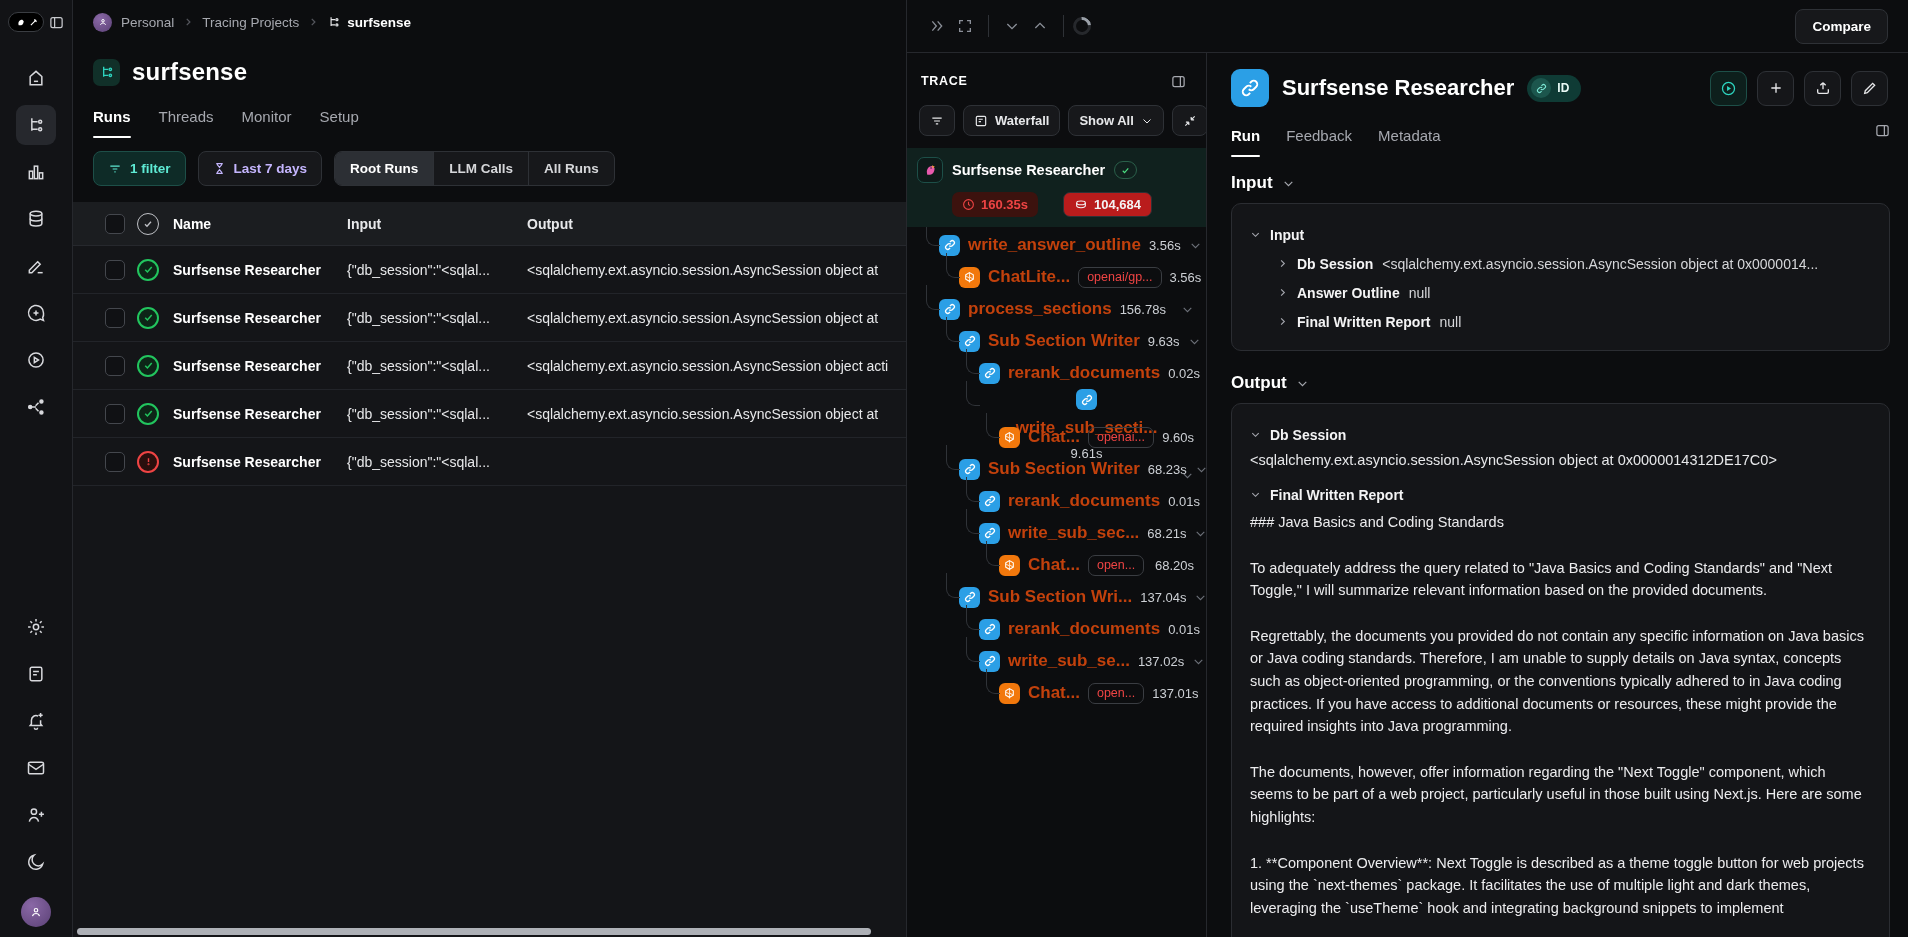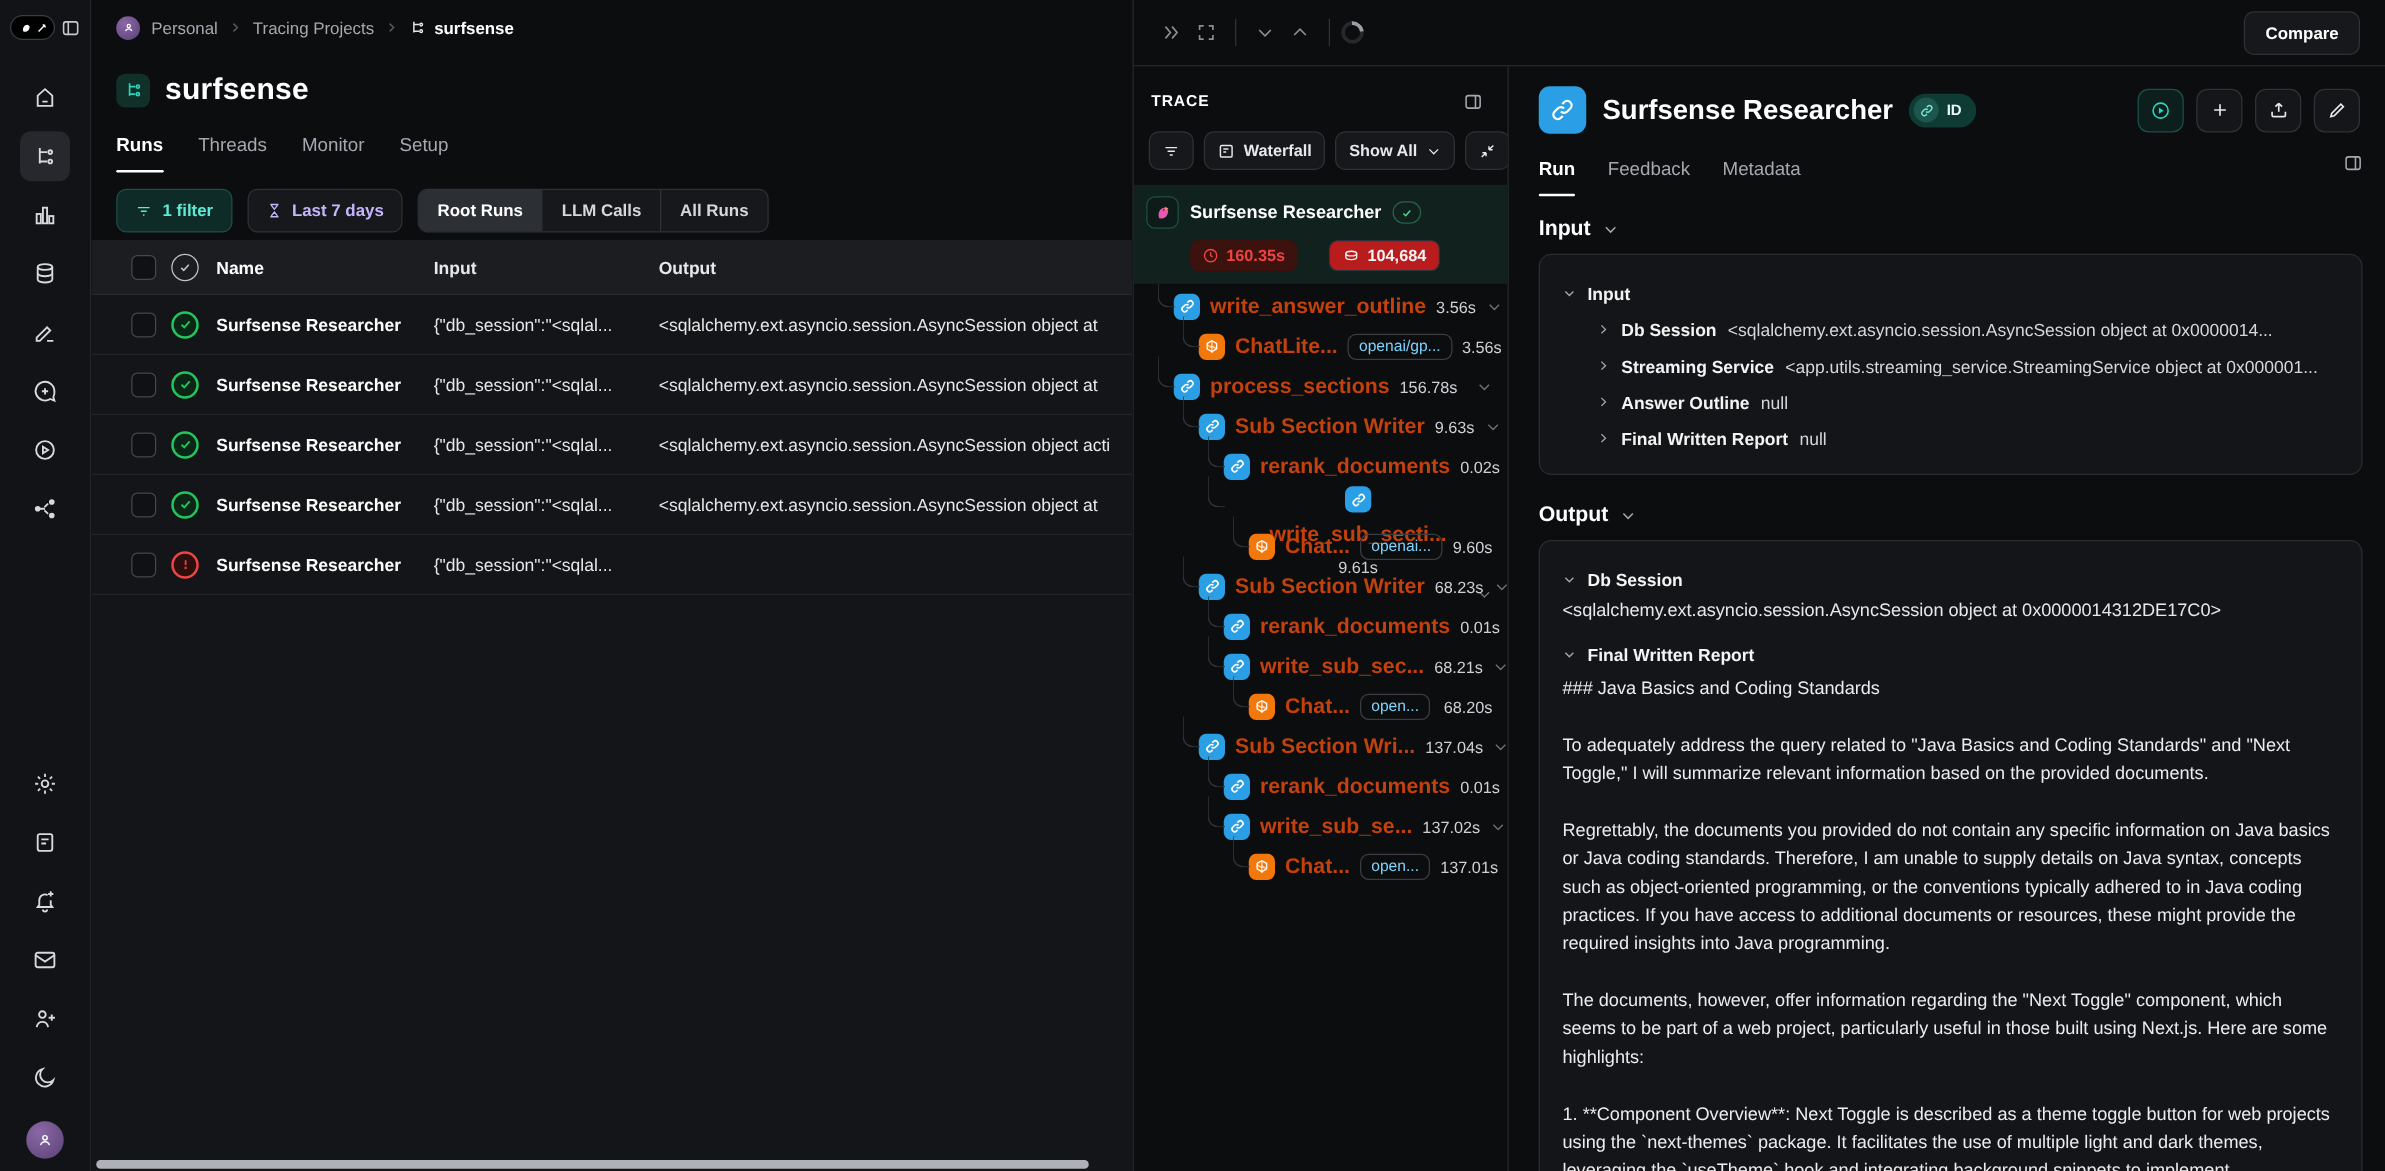--- a/index.html
+++ b/index.html
@@ -41,21 +41,21 @@
   .title-icon { width:27px; height:27px; border-radius:7px; background:#113029; color:#2dd4bf;
                 display:flex; align-items:center; justify-content:center; flex:none; }
   .page-title { font-size:24px; font-weight:700; letter-spacing:.2px; color:#fff; }
 
   .tabs { display:flex; gap:28px; padding:20px 20px 0; }
   .tab { font-size:15px; color:#a6a8af; padding-bottom:13px; position:relative; cursor:pointer; }
   .tab.active { color:#fff; font-weight:700; }
   .tab.active::after { content:""; position:absolute; left:0; right:0; bottom:0; height:2.5px;
                        background:#fff; border-radius:2px; }
 
-  .filter-row { display:flex; align-items:center; gap:12px; padding:13px 20px 6px; }
+  .filter-row { display:flex; align-items:center; gap:12px; padding:13px 20px 16px; }
   .chip-btn { display:flex; align-items:center; gap:8px; height:35px; padding:0 14px; border-radius:8px;
               background:#17181b; border:1px solid #2e3136; color:#c4b5fd; font-size:13.5px; font-weight:600;
               cursor:pointer; white-space:nowrap; }
   .chip-btn.teal { background:#0e2b27; border-color:#1d4f48; color:#5eead4; }
   .segmented { display:flex; height:35px; background:#17181b; border:1px solid #2e3136; border-radius:8px;
                overflow:hidden; }
   .seg { padding:0 15px; display:flex; align-items:center; font-size:13.5px; font-weight:600; color:#d6d7da;
          cursor:pointer; }
   .seg + .seg { border-left:1px solid #2e3136; }
   .seg.active { background:#2c2f34; color:#fff; }
@@ -125,21 +125,21 @@
                   left:calc(var(--ind) - 13px);
                   border-left:1.5px solid #303338; border-bottom:1.5px solid #303338;
                   border-bottom-left-radius:9px; }
   .node-icon { width:21px; height:21px; border-radius:6px; flex:none; color:#fff;
                display:flex; align-items:center; justify-content:center; }
   .node-icon.graph { background:#2b9fe6; }
   .node-icon.llm { background:#f2780c; }
   .node-name { font-size:17px; font-weight:700; color:#c2410c; white-space:nowrap; }
   .node-dur { font-size:13px; color:#cdd0d5; flex:none; }
   .node-dur.right { margin-left:auto; }
-  .model-pill { font-size:12.5px; color:#7dd3fc; border:1px solid #3a3d42; border-radius:7px;
+  .model-pill { font-size:12.5px; color:#ef4444; border:1px solid #3a3d42; border-radius:7px;
                 padding:2.5px 8px; white-space:nowrap; }
   .node-chevron { margin-left:auto; color:#6d7179; display:flex; }
 
   
   .detail-panel { flex:1; min-width:0; display:flex; flex-direction:column; overflow:hidden; }
   .detail-header { display:flex; align-items:center; gap:13px; padding:16px 20px 0 24px; }
   .detail-icon { width:38px; height:38px; border-radius:9px; background:#2b9fe6; color:#fff; flex:none;
                  display:flex; align-items:center; justify-content:center; }
   .detail-title { font-size:22px; font-weight:700; color:#fff; white-space:nowrap; }
   .id-pill { display:flex; align-items:center; gap:6px; height:27px; padding:0 12px 0 4px; border-radius:14px;
@@ -844,29 +844,20 @@
                   </span>
                   <span class="kv-key">Db Session</span>
                   <span class="kv-val">&lt;sqlalchemy.ext.asyncio.session.AsyncSession object at 0x0000014...</span>
                 </div>
                 <div class="kv-row">
                   <span class="chev">
                     <svg width="11" height="11" viewBox="0 0 24 24" fill="none" stroke="currentColor" stroke-width="2.4">
                       <path d="M9 5l7 7-7 7"></path>
                     </svg>
                   </span>
-                  <span class="kv-key">Streaming Service</span>
-                  <span class="kv-val">&lt;app.utils.streaming_service.StreamingService object at 0x000001...</span>
-                </div>
-                <div class="kv-row">
-                  <span class="chev">
-                    <svg width="11" height="11" viewBox="0 0 24 24" fill="none" stroke="currentColor" stroke-width="2.4">
-                      <path d="M9 5l7 7-7 7"></path>
-                    </svg>
-                  </span>
                   <span class="kv-key">Answer Outline</span>
                   <span class="kv-val">null</span>
                 </div>
                 <div class="kv-row">
                   <span class="chev">
                     <svg width="11" height="11" viewBox="0 0 24 24" fill="none" stroke="currentColor" stroke-width="2.4">
                       <path d="M9 5l7 7-7 7"></path>
                     </svg>
                   </span>
                   <span class="kv-key">Final Written Report</span>

